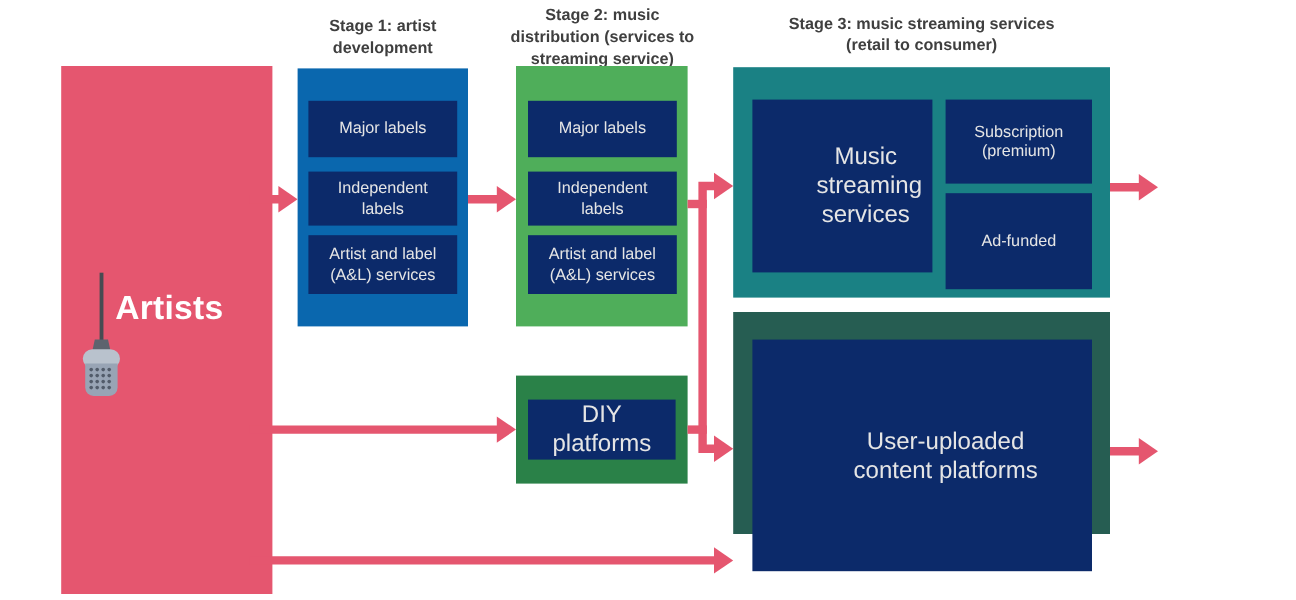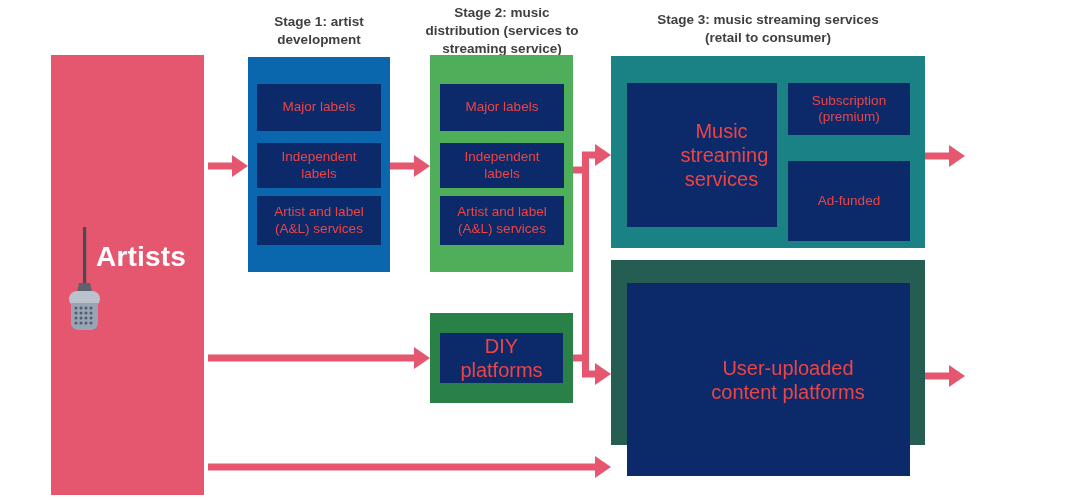--- a/index.html
+++ b/index.html
@@ -8,21 +8,21 @@
     font-family:"Liberation Sans", sans-serif;overflow:hidden;margin-left:48px;
   }
   .block{position:absolute;box-sizing:border-box;}
   .pink{background:#e5566f;}
   .blue{background:#0a67ae;}
   .green{background:#4fae5a;}
   .diy-green{background:#2a8148;}
   .teal{background:#1a8184;}
   .dark-green{background:#265d52;}
   .navy{
-    position:absolute;box-sizing:border-box;background:#0c2a6a;color:#ef4444;
+    position:absolute;box-sizing:border-box;background:#0c2a6a;color:#e5e5e5;
     display:flex;align-items:center;justify-content:center;text-align:center;
     font-size:13.5px;line-height:1.2;padding:2px 6px;
   }
   .navy .narrow{display:inline-block;}
   .stage-header{
     position:absolute;font-weight:bold;font-size:13.5px;line-height:1.32;
     color:#3f3f3f;text-align:center;
   }
   .end-label{
     position:absolute;color:#ffffff;font-weight:bold;font-size:28px;
@@ -34,21 +34,21 @@
 </style>
 </head>
 <body>
 
 <div class="canvas">
 
   <div class="stage-header" style="left:196px;top:13px;width:150px;">Stage 1: artist development</div>
   <div class="stage-header" style="left:368px;top:4px;width:172px;">Stage 2: music distribution (services to streaming service)</div>
   <div class="stage-header" style="left:605px;top:11px;width:230px;">Stage 3: music streaming services (retail to consumer)</div>
 
-  <div class="block pink" style="left:3px;top:55px;width:153px;height:440px;">
+  <div class="block pink" style="left:3px;top:55px;width:176px;height:440px;">
     <span class="end-label" style="left:45px;top:186px;">Artists</span>
     <svg class="icon" style="left:15px;top:172px;" width="36" height="108" viewBox="0 0 36 108">
       <rect x="17" y="0" width="3.2" height="58" fill="#474b52"></rect>
       <polygon points="13,56 24,56 26,65 11,65" fill="#5d636e"></polygon>
       <rect x="3" y="64" width="31" height="16" rx="8" fill="#b9c2cd"></rect>
       <path d="M5 76 h27 v20 a7 7 0 0 1 -7 7 h-13 a7 7 0 0 1 -7 -7 z" fill="#98a4b5"></path>
       <g fill="#525c6b">
         <circle cx="10" cy="81" r="1.5"></circle>
           <circle cx="15" cy="81" r="1.5"></circle>
           <circle cx="20" cy="81" r="1.5"></circle>
@@ -96,21 +96,21 @@
   <div class="block diy-green" style="left:382px;top:313px;width:143px;height:90px;">
     <div class="navy" style="left:10px;top:20px;width:123px;height:50px;font-size:20px;">
       <span>DIY platforms</span>
     </div>
   </div>
 
   <div class="block teal" style="left:563px;top:56px;width:314px;height:192px;">
     <div class="navy big-text" style="left:16px;top:27px;width:150px;height:144px;">
       <span class="narrow" style="max-width:82px;">Music streaming services</span>
     </div>
-    <div class="navy" style="left:177px;top:27px;width:122px;height:52px;">
+    <div class="navy" style="left:177px;top:27px;width:122px;height:70px;">
       <span class="narrow" style="max-width:90px;">Subscription (premium)</span>
     </div>
     <div class="navy" style="left:177px;top:105px;width:122px;height:80px;">
       <span>Ad-funded</span>
     </div>
   </div>
 
   <div class="block dark-green" style="left:563px;top:260px;width:314px;height:185px;">
     <div class="navy big-text" style="left:16px;top:23px;width:283px;height:193px;">
       <span class="narrow" style="max-width:200px;">User-uploaded content platforms</span>

